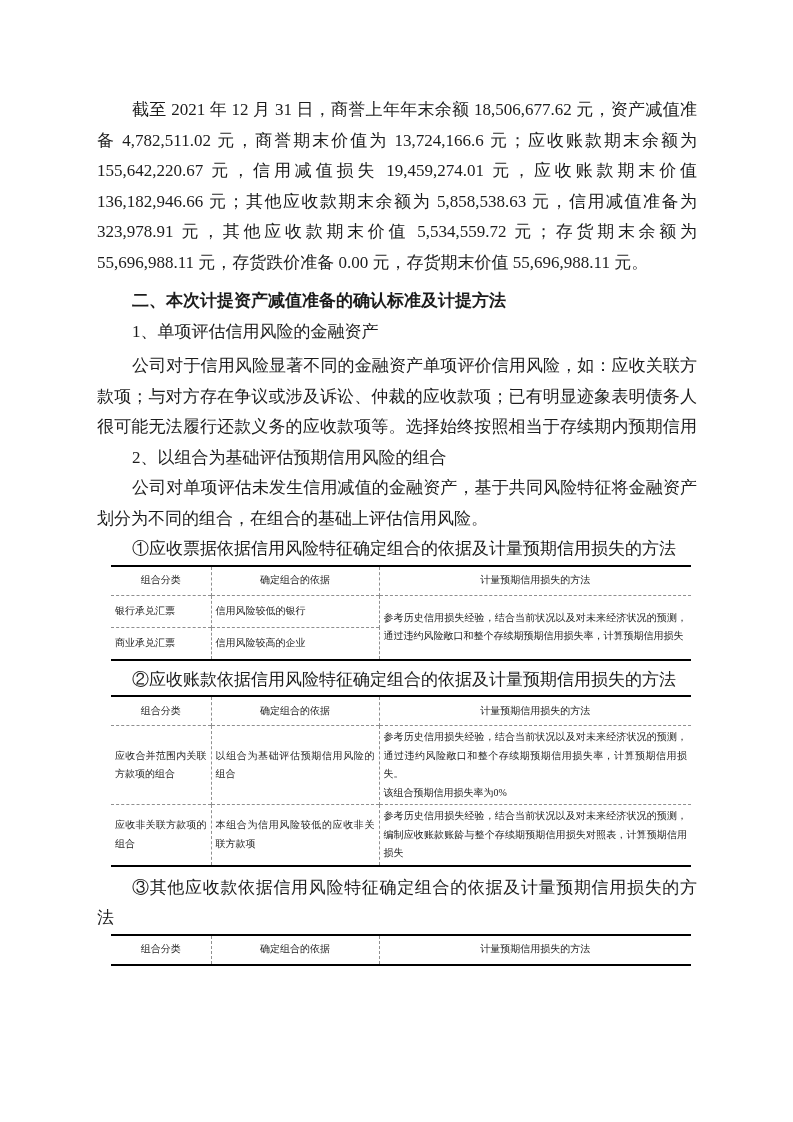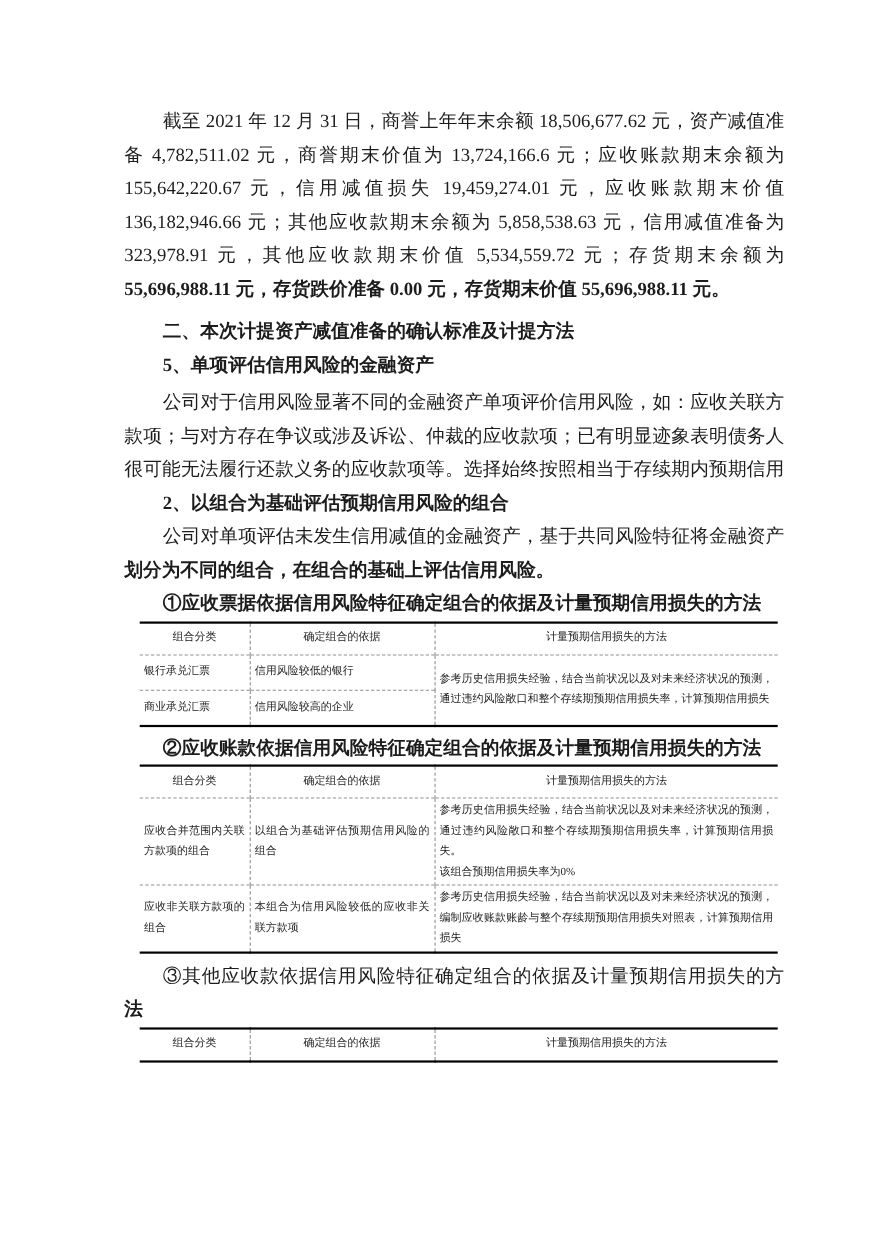--- a/index.html
+++ b/index.html
@@ -7,33 +7,33 @@
     position: relative;
     width: 793px;
     height: 1122px;
     background: #ffffff;
     overflow: hidden;
     font-family: "Liberation Serif", "DejaVu Serif", serif;
     color: #1c1c1c;
   }
   .content {
     position: absolute;
-    left: 113px;
+    left: 97px;
     top: 95px;
     width: 600px;
   }
   .tline {
     font-size: 17px;
     line-height: 30.5px;
     min-height: 30.5px;
     text-align: justify;
     text-align-last: justify;
     white-space: normal;
   }
-  .tline.lastline { text-align-last: left; font-weight: bold; }
+  .tline.lastline { text-align-last: left; }
   .tline.indent { text-indent: 35px; }
   .tline.bold { font-weight: bold; }
   .sp8 { margin-top: 8px; }
   .sp6 { margin-top: 6px; }
   .sp4 { margin-top: 4px; }
 
   table.doc-table {
     table-layout: fixed;
     width: 580px;
     margin-left: 14px;
@@ -69,21 +69,21 @@
       <div class="tline indent">截至 2021 年 12 月 31 日，商誉上年年末余额 18,506,677.62 元，资产减值准</div>
       <div class="tline">备 4,782,511.02 元，商誉期末价值为 13,724,166.6 元；应收账款期末余额为</div>
       <div class="tline">155,642,220.67 元，信用减值损失 19,459,274.01 元，应收账款期末价值</div>
       <div class="tline">136,182,946.66 元；其他应收款期末余额为 5,858,538.63 元，信用减值准备为</div>
       <div class="tline">323,978.91 元，其他应收款期末价值 5,534,559.72 元；存货期末余额为</div>
       <div class="tline lastline">55,696,988.11 元，存货跌价准备 0.00 元，存货期末价值 55,696,988.11 元。</div>
     </div>
 
     <div class="tline indent lastline bold sp8">二、本次计提资产减值准备的确认标准及计提方法</div>
 
-    <div class="tline indent lastline">5、单项评估信用风险的金融资产</div>
+    <div class="tline indent lastline">1、单项评估信用风险的金融资产</div>
     <div class="sp4">
       <div class="tline indent">公司对于信用风险显著不同的金融资产单项评价信用风险，如：应收关联方</div>
       <div class="tline">款项；与对方存在争议或涉及诉讼、仲裁的应收款项；已有明显迹象表明债务人</div>
       <div class="tline">很可能无法履行还款义务的应收款项等。选择始终按照相当于存续期内预期信用</div>
     </div>
 
     <div class="tline indent lastline">2、以组合为基础评估预期信用风险的组合</div>
     <div>
       <div class="tline indent">公司对单项评估未发生信用减值的金融资产，基于共同风险特征将金融资产</div>
       <div class="tline lastline">划分为不同的组合，在组合的基础上评估信用风险。</div>

